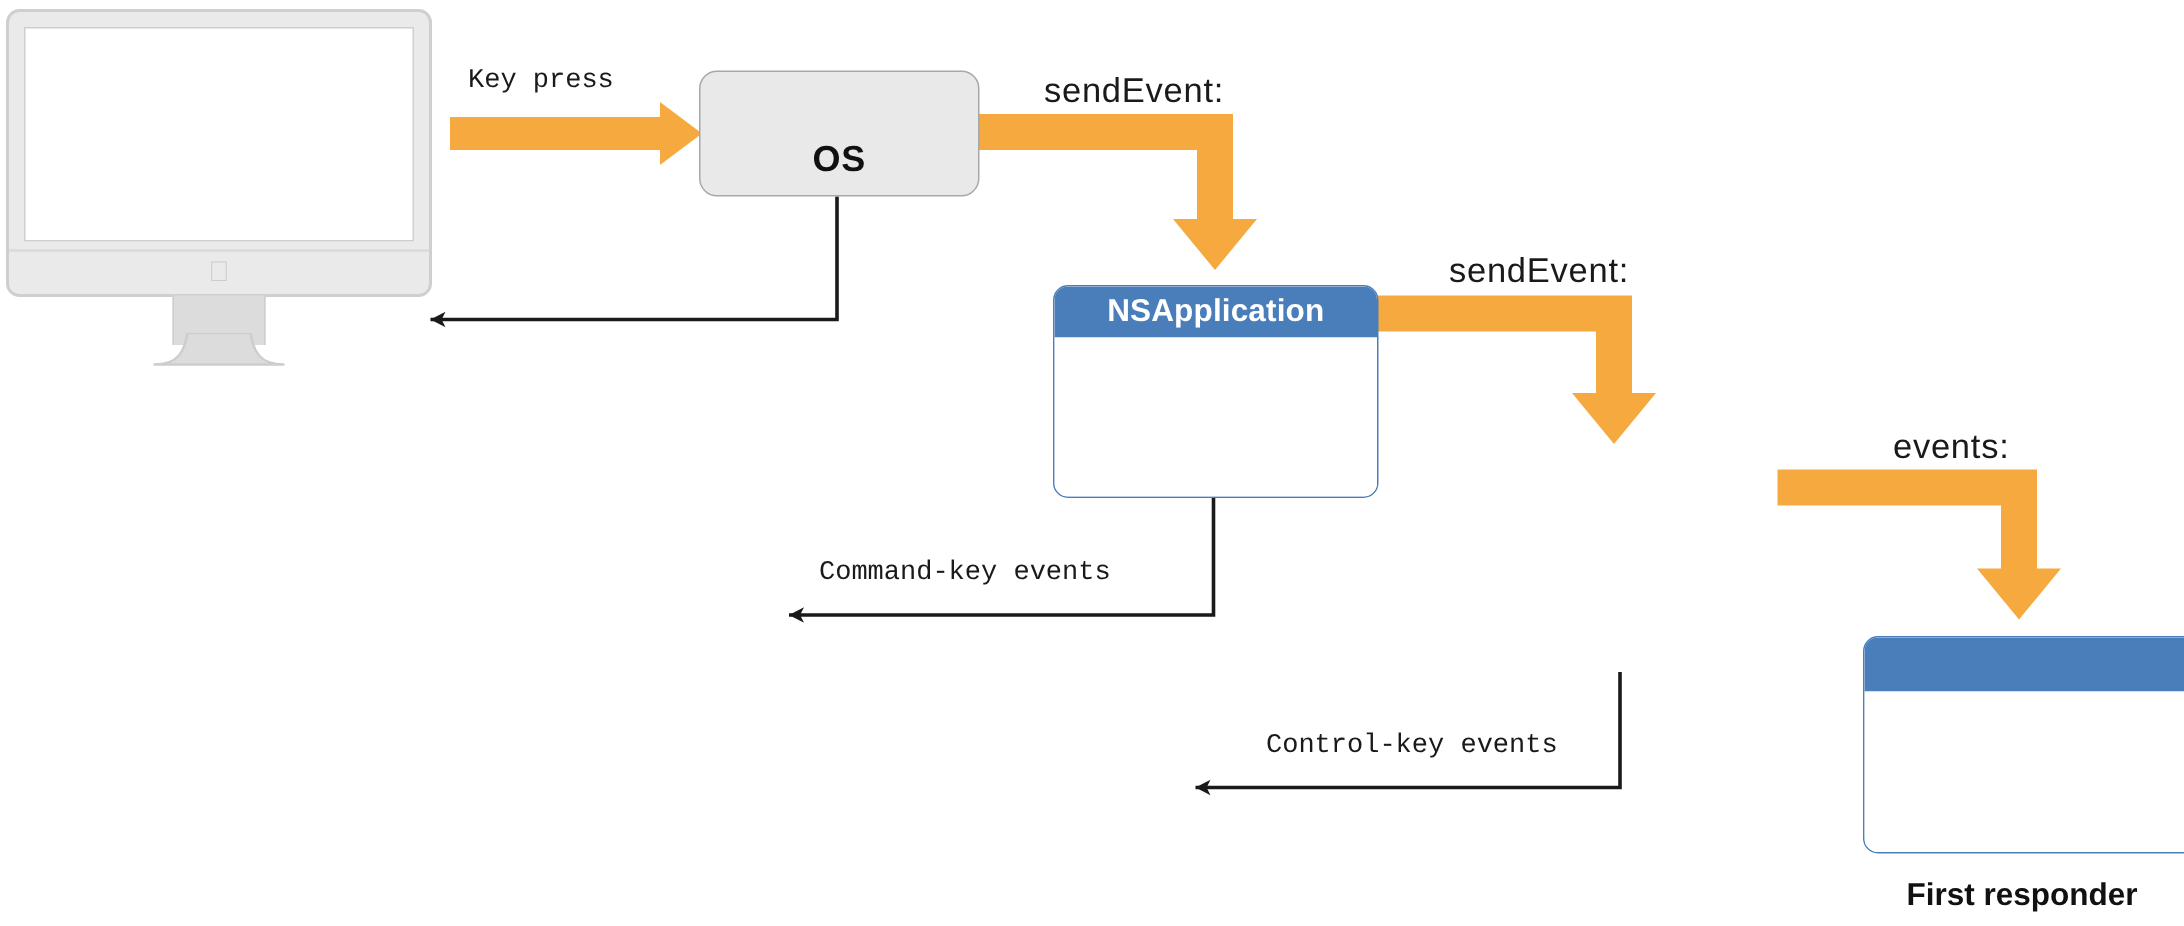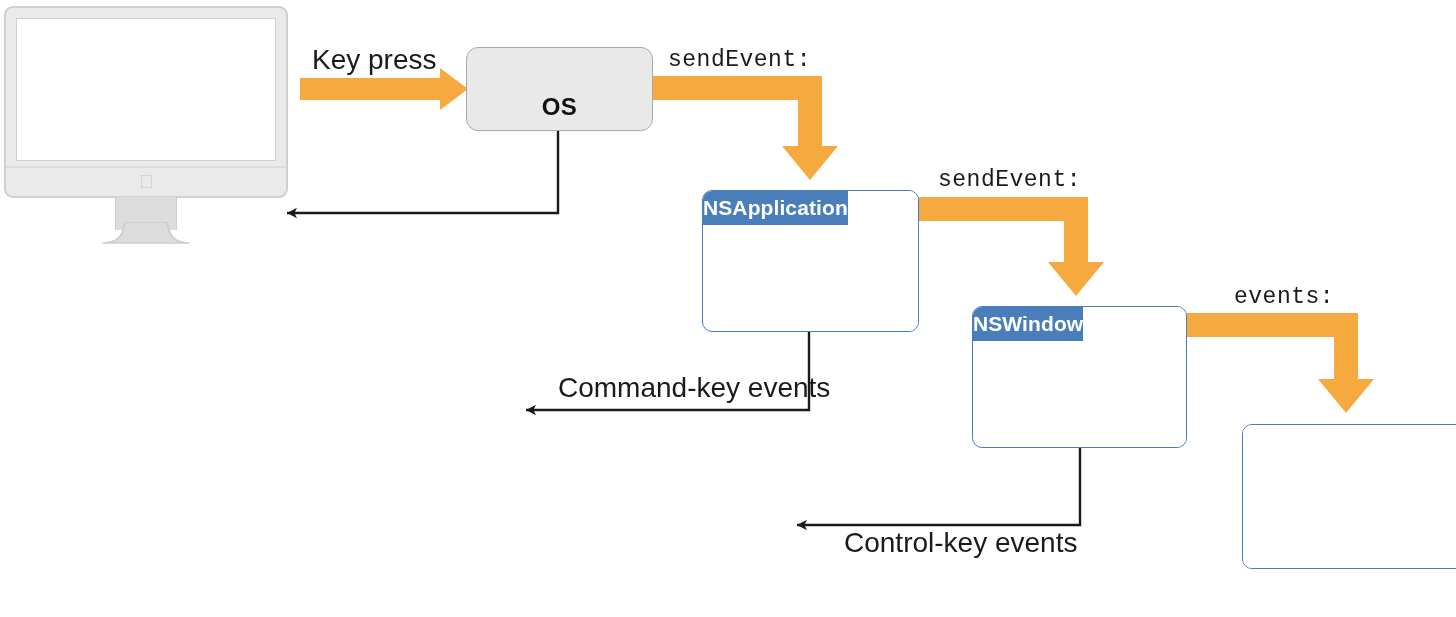--- a/index.html
+++ b/index.html
@@ -50,21 +50,21 @@
     margin-top: 36px;
   }
 
   
   .class-box {
     border: 1.7px solid #4a7ebb;
     border-radius: 10px;
     background: #ffffff;
     overflow: hidden;
     display: flex;
-    flex-direction: row;
+    flex-direction: column;
   }
   .class-box .cb-header {
     background: #4a7ebb;
     color: #ffffff;
     font-size: 21px;
     font-weight: bold;
     display: flex;
     align-items: center;
     justify-content: center;
     flex: 0 0 auto;
@@ -84,27 +84,28 @@
     white-space: nowrap;
   }
 
   
   .label {
     position: absolute;
     white-space: nowrap;
     color: #1a1a1a;
   }
   .label.plain {
+    font-family: Liberation Mono, monospace;
+    font-size: 18px;
+  }
+  .label.code {
     font-family: Liberation Sans, sans-serif;
-    font-size: 28px;
-  }
-  .label.code {
-    font-family: Liberation Mono, monospace;
     font-size: 23px;
     letter-spacing: 0.5px;
+    margin-left: 28px;
   }
 
   
   .monitor {
     position: absolute;
   }
   .monitor .mon-frame {
     position: absolute;
     left: 0;
     top: 0;
@@ -222,36 +223,33 @@
 
   <div class="node os-box" style="left:466px; top:47px; width:187px; height:84px;">
     <span class="os-label">OS</span>
   </div>
 
   <div class="node class-box" style="left:702px; top:190px; width:217px; height:142px;">
     <div class="cb-header" style="height:34px;">NSApplication</div>
     <div class="cb-body"></div>
   </div>
 
-  <div class="node class-box" style="left:972px; top:306px; width:215px; height:142px;">
-    <div class="cb-header" style="height:34px;">NSWindow</div>
-    <div class="cb-body"></div>
-  </div>
 
   <div class="node class-box" style="left:1242px; top:424px; width:224px; height:145px;">
     <div class="cb-header" style="height:36px;"></div>
     <div class="cb-body"></div>
   </div>
+  <div class="caption" style="left:1271px; top:585px;">First responder</div>
 
   <div class="label plain" style="left:312px; top:44px;">Key press</div>
 
   <div class="label code" style="left:668px; top:47px;">sendEvent:</div>
 
   <div class="label code" style="left:938px; top:167px;">sendEvent:</div>
 
   <div class="label code" style="left:1234px; top:284px;">events:</div>
 
 
-  <div class="label plain" style="left:558px; top:372px;">Command-key events</div>
-
-  <div class="label plain" style="left:844px; top:487px;margin-top:40px;">Control-key events</div>
+  <div class="label plain" style="left:546px; top:372px;">Command-key events</div>
+
+  <div class="label plain" style="left:844px; top:487px;">Control-key events</div>
 
 </div>
 
 </body></html>

